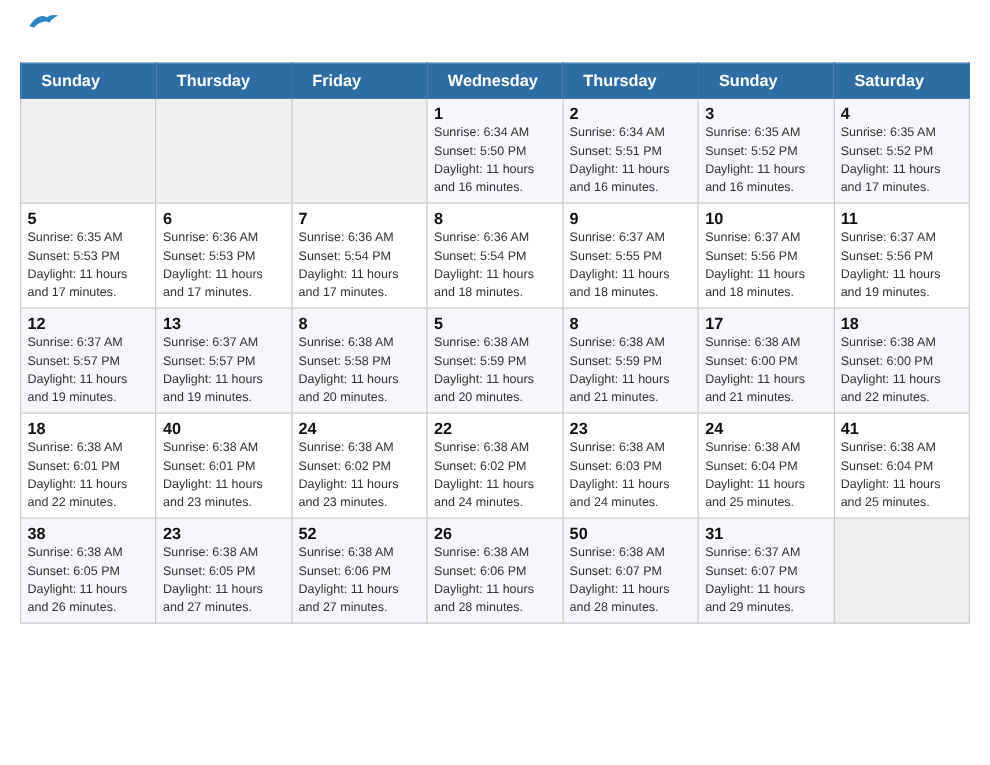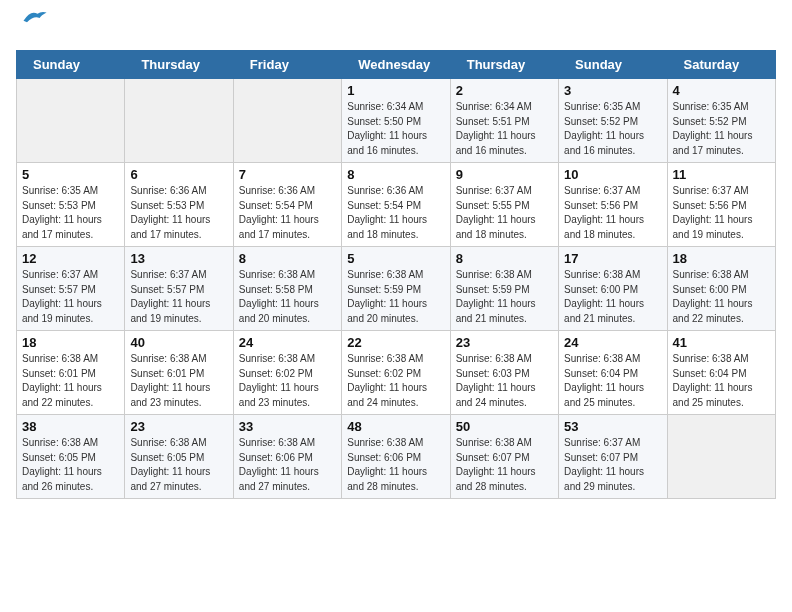--- a/index.html
+++ b/index.html
@@ -325,42 +325,42 @@
 and 26 minutes.</div>
         </td>
         <td>
           <span class="day-num">23</span>
           <div class="day-info" style="white-space: pre-line;">Sunrise: 6:38 AM
 Sunset: 6:05 PM
 Daylight: 11 hours
 and 27 minutes.</div>
         </td>
         <td>
-          <span class="day-num">33</span>
+          <span class="day-num">52</span>
           <div class="day-info" style="white-space: pre-line;">Sunrise: 6:38 AM
 Sunset: 6:06 PM
 Daylight: 11 hours
 and 27 minutes.</div>
         </td>
         <td>
-          <span class="day-num">48</span>
+          <span class="day-num">26</span>
           <div class="day-info" style="white-space: pre-line;">Sunrise: 6:38 AM
 Sunset: 6:06 PM
 Daylight: 11 hours
 and 28 minutes.</div>
         </td>
         <td>
           <span class="day-num">50</span>
           <div class="day-info" style="white-space: pre-line;">Sunrise: 6:38 AM
 Sunset: 6:07 PM
 Daylight: 11 hours
 and 28 minutes.</div>
         </td>
         <td>
-          <span class="day-num">53</span>
+          <span class="day-num">31</span>
           <div class="day-info" style="white-space: pre-line;">Sunrise: 6:37 AM
 Sunset: 6:07 PM
 Daylight: 11 hours
 and 29 minutes.</div>
         </td>
         <td class="empty-cell"></td>
       </tr>
     </tbody>
 </table>
 

